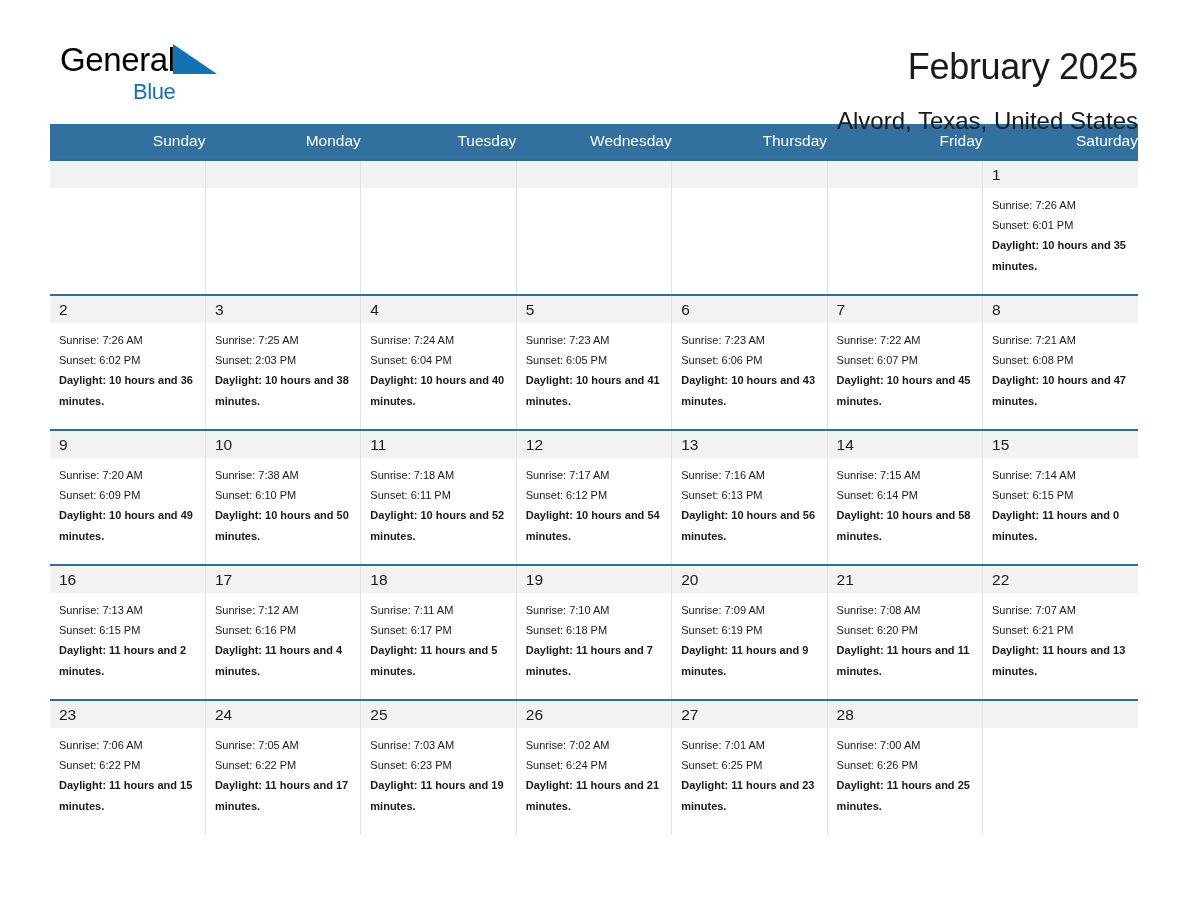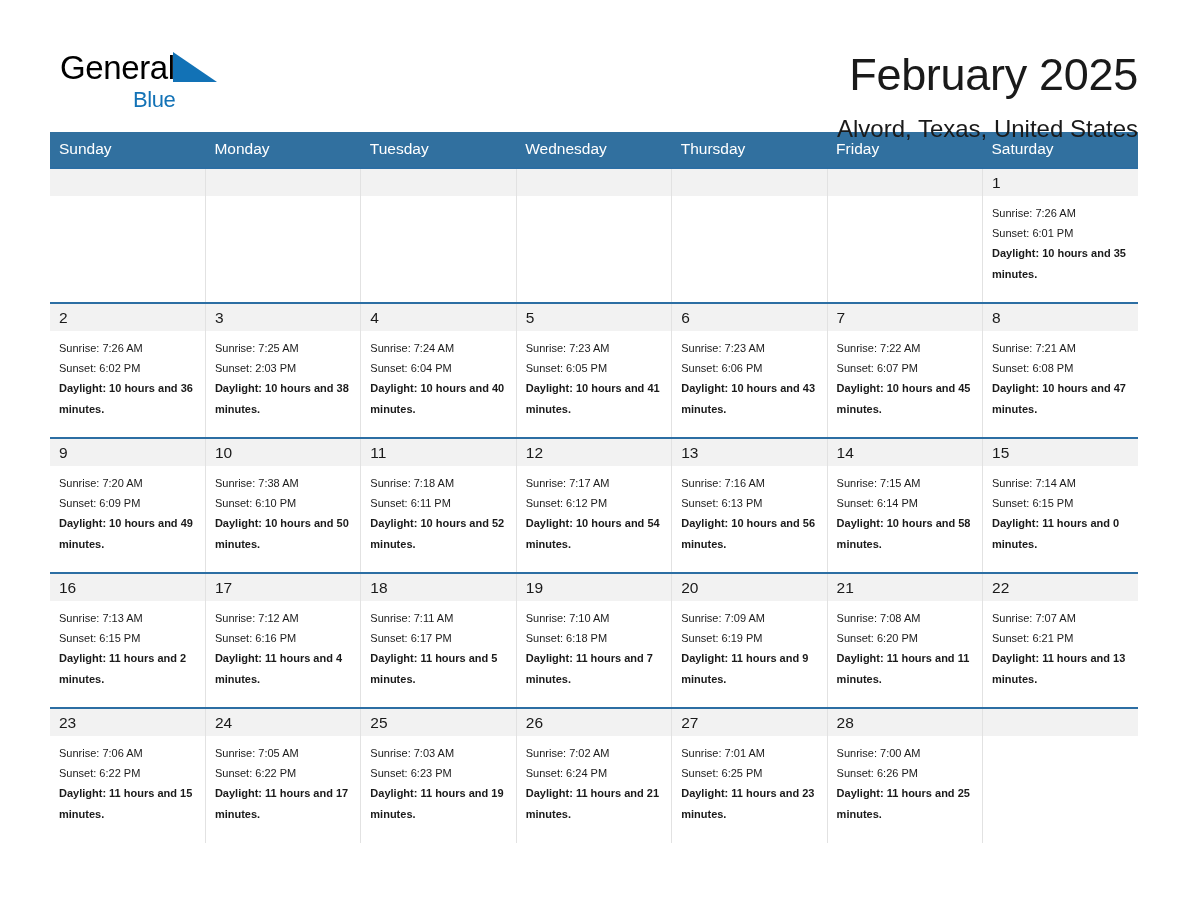--- a/index.html
+++ b/index.html
@@ -13,21 +13,21 @@
     height: 918px;
     font-family: "Liberation Sans", sans-serif;
     color: #1a1a1a;
     overflow: hidden;
   }
 
   .page {
     position: relative;
     width: 1188px;
     height: 918px;
-    padding: 8px 50px;
+    padding: 0 50px;
   }
 
   
   .header {
     display: flex;
     align-items: flex-start;
     justify-content: space-between;
     padding-top: 40px;
     height: 110px;
   }
@@ -69,21 +69,21 @@
     color: #1272b6;
     letter-spacing: -0.4px;
     font-weight: 400;
   }
 
   .titles {
     text-align: right;
     padding-top: 2px;
   }
   .cal-title {
-    font-size: 45px;
+    font-size: 36px;
     line-height: 50px;
     font-weight: 400;
     color: #1a1a1a;
     letter-spacing: -0.3px;
   }
   .cal-subtitle {
     font-size: 24px;
     line-height: 30px;
     font-weight: 400;
     color: #1a1a1a;
@@ -97,21 +97,21 @@
     width: 1088px;
     border-collapse: collapse;
     table-layout: fixed;
   }
 
   .dow-row th {
     background: #31709f;
     color: #ffffff;
     font-size: 15.5px;
     font-weight: 400;
-    text-align: left;
+    text-align: right;
     padding: 8px 0 9px 9px;
     height: 30px;
     border: none;
   }
 
   .week-row td {
     vertical-align: top;
     border-top: 2px solid #2c6ea3;
     border-right: 1px solid #e2e2e2;
     padding: 0;

